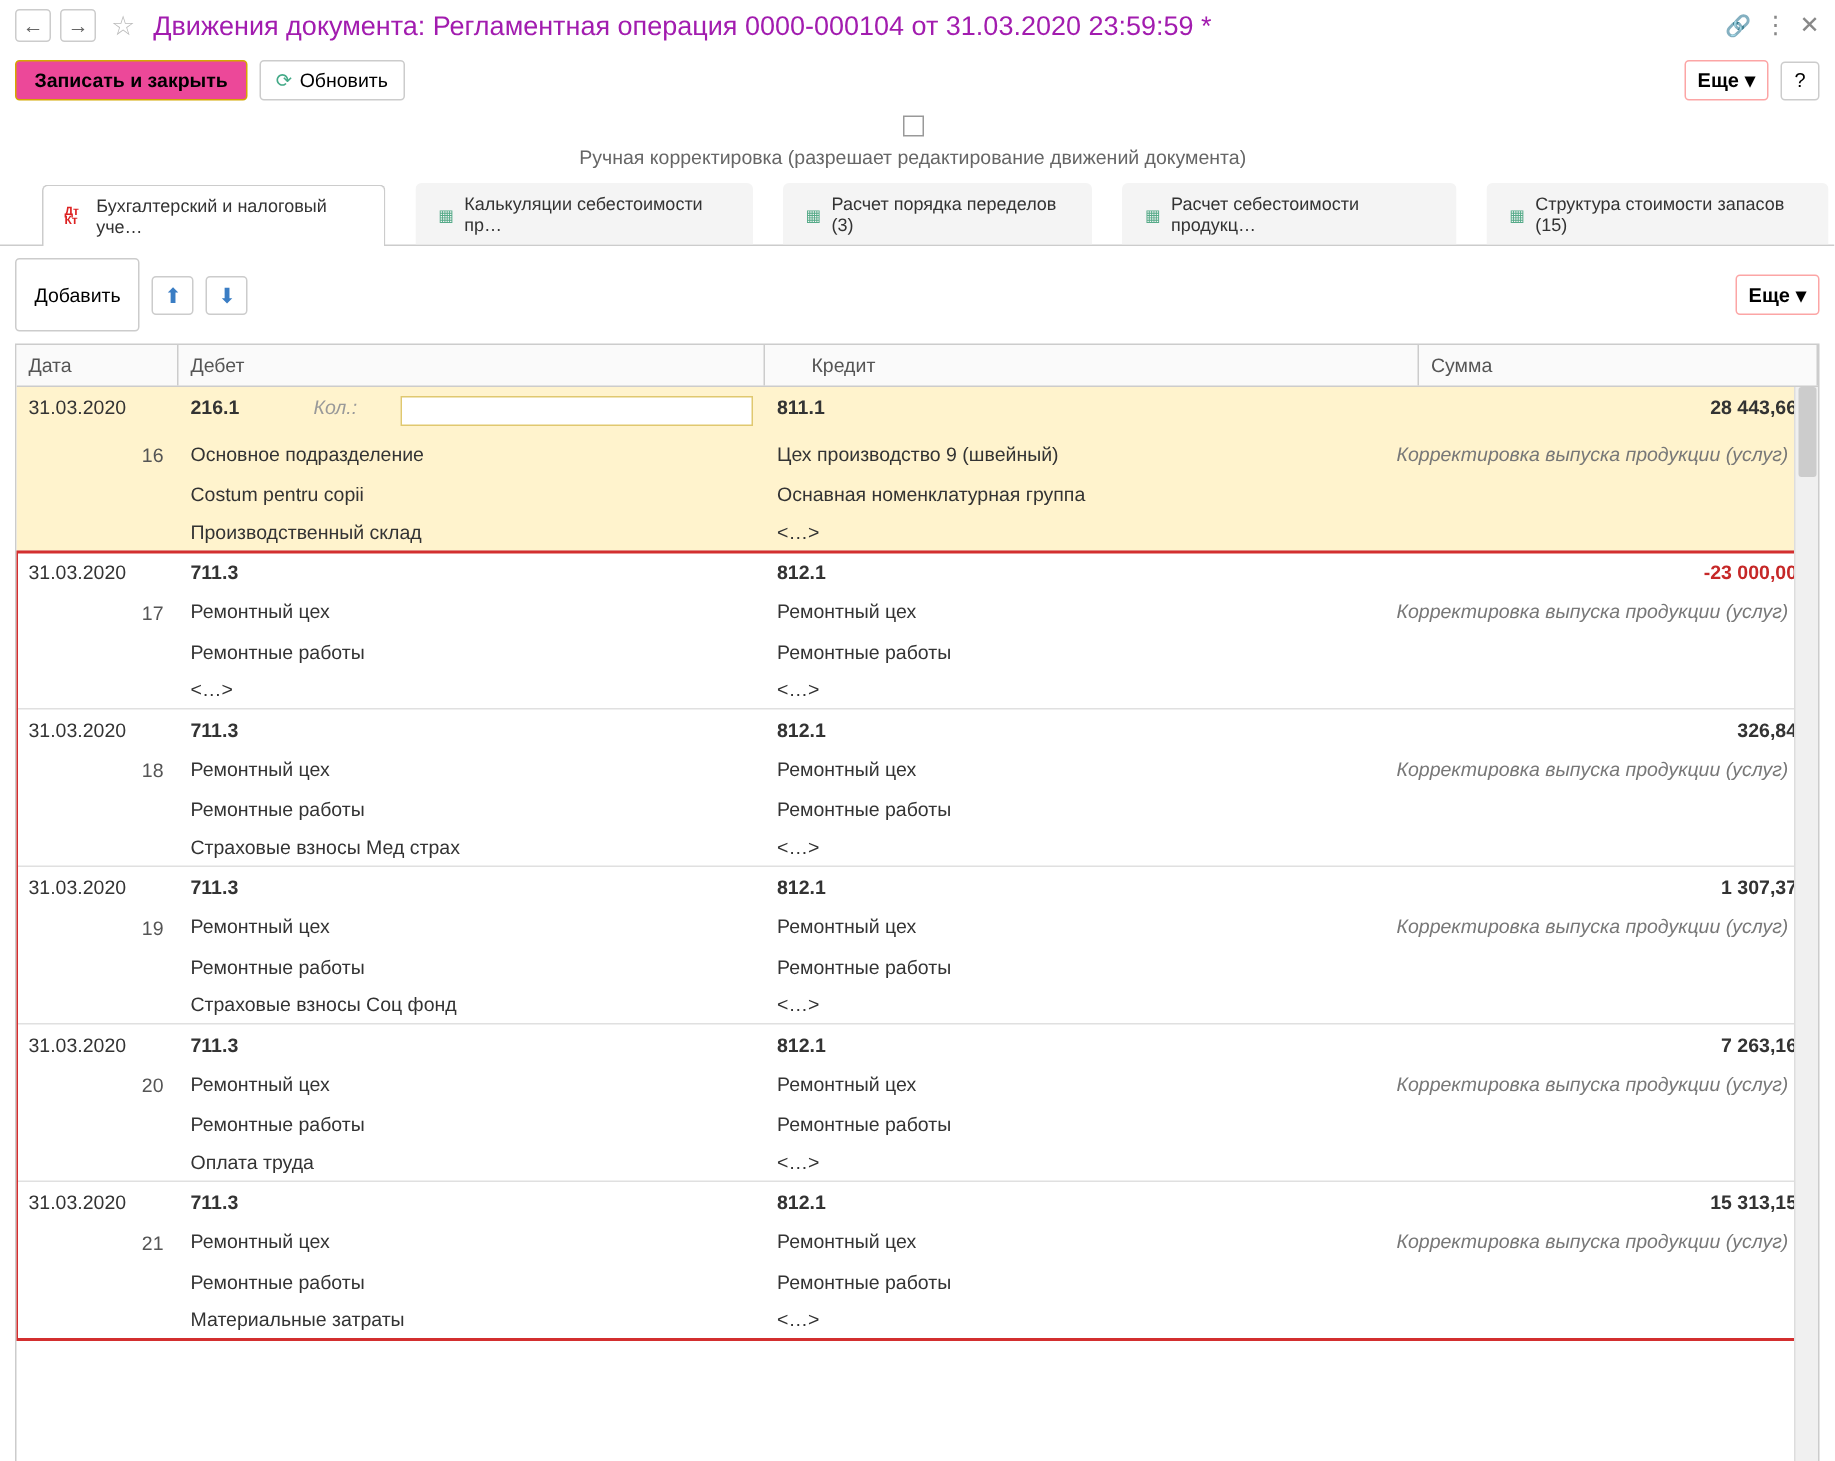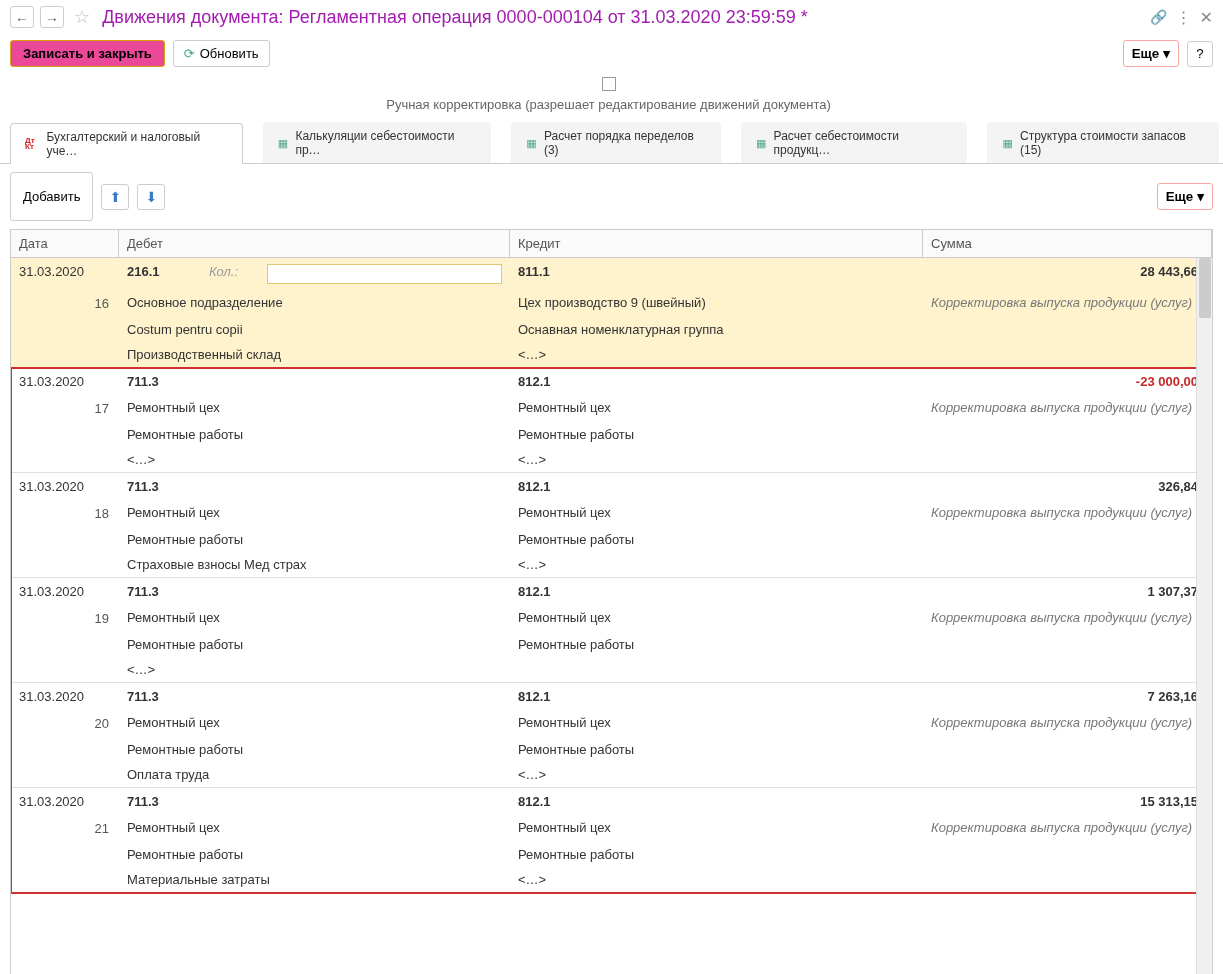--- a/index.html
+++ b/index.html
@@ -18,39 +18,39 @@
 .btn-primary { background: #ec4899; border: 1px solid #d4a800; padding: 5px 12px; border-radius: 3px; font-weight: bold; font-size: 13px; cursor: pointer; }
 .btn { background: #fff; border: 1px solid #ccc; padding: 5px 10px; border-radius: 3px; cursor: pointer; display: flex; align-items: center; gap: 5px; font-size: 13px; }
 .btn .refresh { color: #4a8; font-size: 13px; }
 .toolbar-spacer { flex: 1; }
 .btn-more { background: #fff; border: 1px solid #fca5a5; padding: 5px 8px; border-radius: 3px; cursor: pointer; display: flex; align-items: center; gap: 4px; font-weight: bold; }
 .btn-help { width: 26px; height: 26px; border: 1px solid #ccc; border-radius: 3px; background: #fff; display: flex; align-items: center; justify-content: center; cursor: pointer; }
 
 .checkbox-row { padding: 4px 10px 10px 4px; display: flex; align-items: center; gap: 6px; color: #666; flex-direction: column; }
 .checkbox { width: 14px; height: 14px; border: 1px solid #999; background: #fff; }
 
-.tabs { display: flex; border-bottom: 1px solid #ccc; padding-left: 10px; gap: 16px; }
+.tabs { display: flex; border-bottom: 1px solid #ccc; padding-left: 28px; gap: 16px; }
 .tab { padding: 6px 14px; border: 1px solid transparent; border-bottom: none; border-radius: 4px 4px 0 0; cursor: pointer; display: flex; align-items: center; gap: 6px; font-size: 12px; background: #f4f4f4; margin-right: 4px; }
 .tab.active { background: #fff; border-color: #ccc; position: relative; top: 1px; }
 .tab-icon { width: 12px; height: 12px; display: inline-block; }
 .tab-icon.dtkt { color: #d22; font-weight: bold; font-size: 10px; }
 .tab-icon.grid { font-size: 11px; color: #5a8; }
 
 .subtoolbar { display: flex; align-items: center; padding: 8px 10px; gap: 8px; }
 .btn-sub { background: #fff; border: 1px solid #ccc; padding: 16px 12px; border-radius: 3px; cursor: pointer; font-size: 13px; }
 .btn-arrow { width: 28px; height: 26px; border: 1px solid #ccc; border-radius: 3px; background: #fff; display: flex; align-items: center; justify-content: center; cursor: pointer; font-size: 14px; }
 .btn-arrow.up { color: #3a7dc4; }
 .btn-arrow.down { color: #3a7dc4; }
 
 .table-wrap { margin: 0 10px; border: 1px solid #ccc; height: 780px; position: relative; overflow: hidden; }
 .table-header { display: flex; background: #fafafa; border-bottom: 1px solid #ccc; font-weight: normal; color: #555; }
 .th { padding: 6px 8px; border-right: 1px solid #ccc; }
 .th-date { width: 108px; }
 .th-debit { width: 391px; }
-.th-credit { width: 413px; }
+.th-credit { width: 413px; margin-left: 23px; }
 .th-sum { flex: 1; }
 
 .table-body { position: relative; }
 .row-group { border-bottom: 1px solid #e0e0e0; }
 .row-group.highlighted { background: #fff3cd; }
 .redbox-container { outline: 2px solid #d32f2f; outline-offset: -1px; }
 
 .main-row { display: flex; }
 .cell { padding: 6px 8px; }
 .cell-date { width: 108px; }
@@ -253,20 +253,21 @@
             <div class="sub-cell-right">Корректировка выпуска продукции (услуг)</div>
           </div>
           <div class="sub-row">
             <div class="cell cell-idx"></div>
             <div class="sub-cell-debit">Ремонтные работы</div>
             <div class="sub-cell-credit">Ремонтные работы</div>
             <div class="sub-cell-right"></div>
           </div>
           <div class="sub-row">
             <div class="cell cell-idx"></div>
+            <div class="sub-cell-debit">Страховые взносы Соц фонд</div>
             <div class="sub-cell-credit">&lt;…&gt;</div>
             <div class="sub-cell-right"></div>
           </div>
         </div>
         <div class="row-group">
           <div class="main-row">
             <div class="cell cell-date">31.03.2020</div>
             <div class="cell cell-debit">
               <span class="cell-debit-acc">711.3</span>
             </div>

